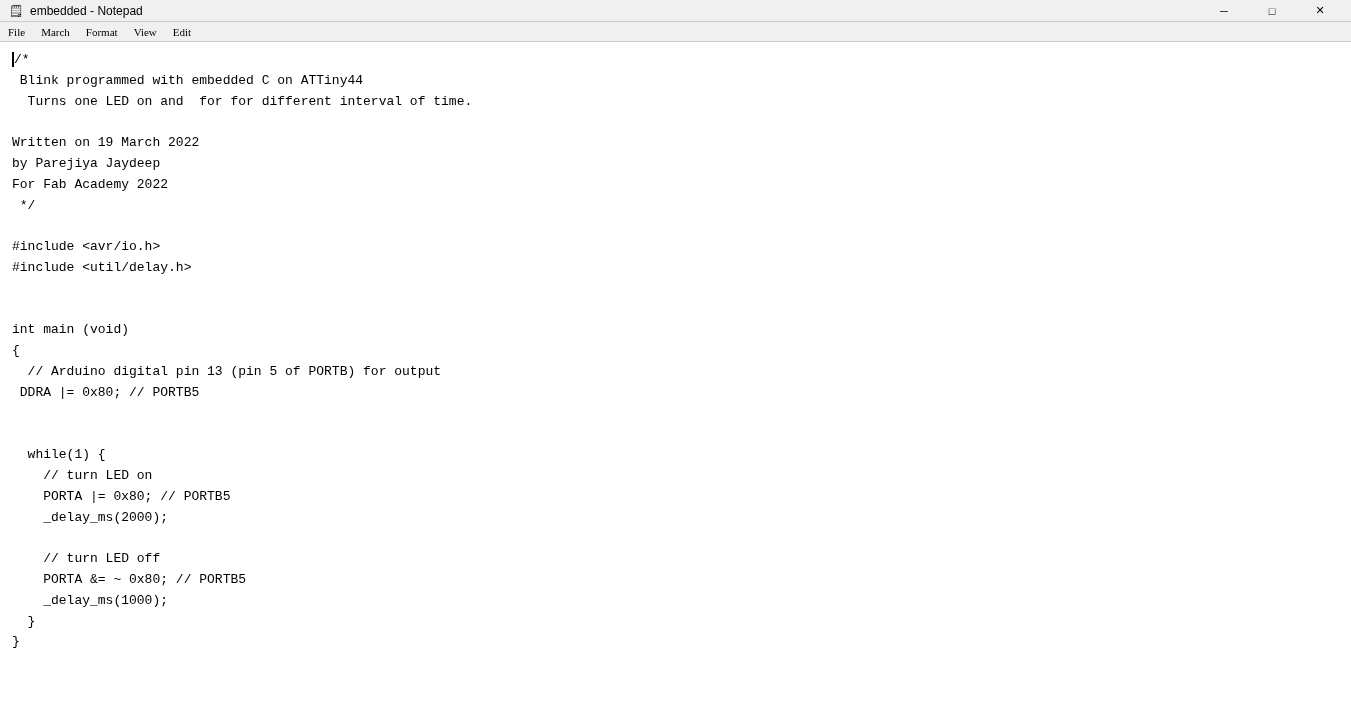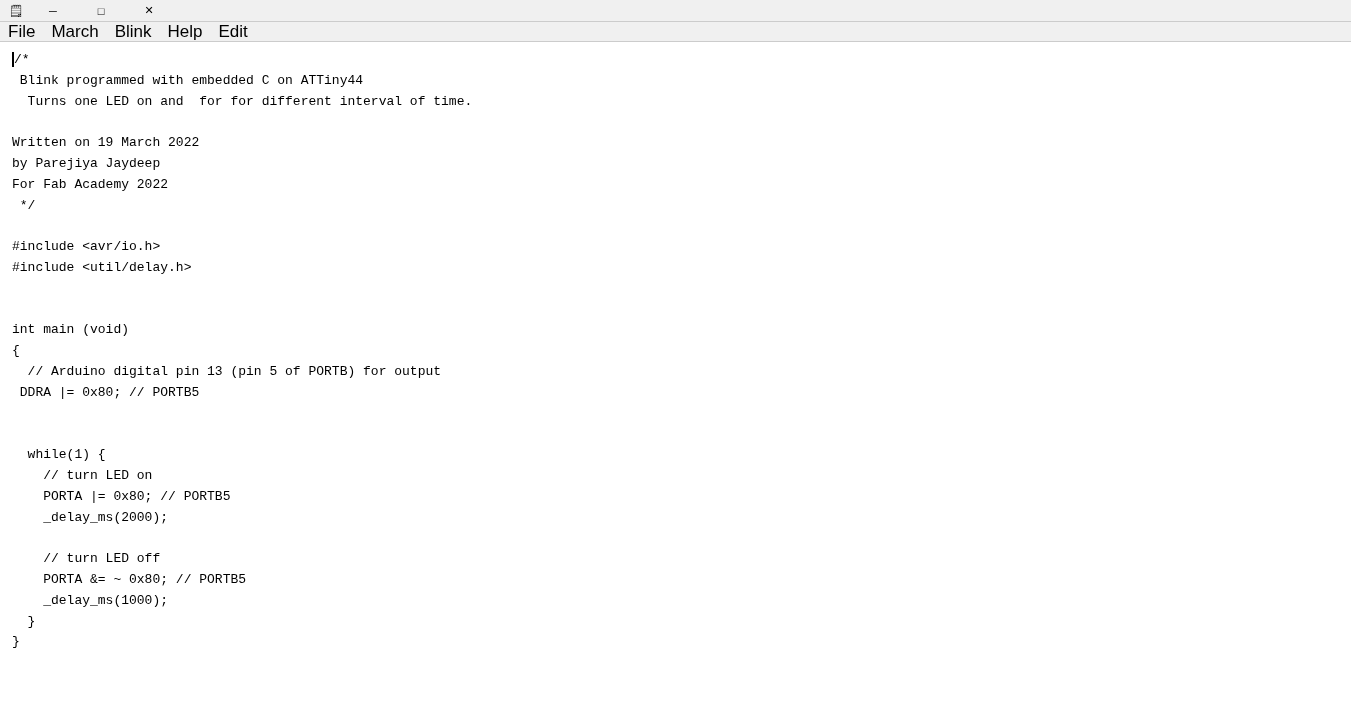--- a/index.html
+++ b/index.html
@@ -58,22 +58,22 @@
       align-items: center;
       justify-content: center;
     }
 
     .menu-bar {
       display: flex;
       background: #f0f0f0;
       height: 20px;
       align-items: center;
       border-bottom: 1px solid #ccc;
-      font-family: Liberation Sans, sans-serif;
-      font-size: 17px;
+      font-family: Liberation Serif, serif;
+      font-size: 11px;
     }
 
     .menu-item {
       padding: 0 8px;
       height: 100%;
       display: flex;
       align-items: center;
       cursor: pointer;
     }
 
@@ -92,33 +92,34 @@
     @keyframes blink {
       50% { opacity: 0; }
     }
   </style>
 </head>
 <body>
 
 <div>
   <div class="title-bar">
     <span class="title-bar-icon">🗒</span>
+    <span class="title-bar-text">embedded - Notepad</span>
     <div class="title-bar-controls">
       <button class="title-bar-btn">─</button>
       <button class="title-bar-btn">□</button>
       <button class="title-bar-btn close">✕</button>
     </div>
   </div>
 </div>
 
 <div class="menu-bar">
   <span class="menu-item">File</span>
   <span class="menu-item">March</span>
-  <span class="menu-item">Blink</span>
-  <span class="menu-item">Help</span>
+  <span class="menu-item">Format</span>
+  <span class="menu-item">View</span>
   <span class="menu-item">Edit</span>
 </div>
 
 <div class="content-area" id="editor-area"><span style="border-left: 2px solid black; animation: 1s step-end 0s infinite normal none running blink; margin-right: 0px;"></span>/*
  Blink programmed with embedded C on ATTiny44
   Turns one LED on and  for for different interval of time.
 
 Written on 19 March 2022
 by Parejiya Jaydeep
 For Fab Academy 2022

